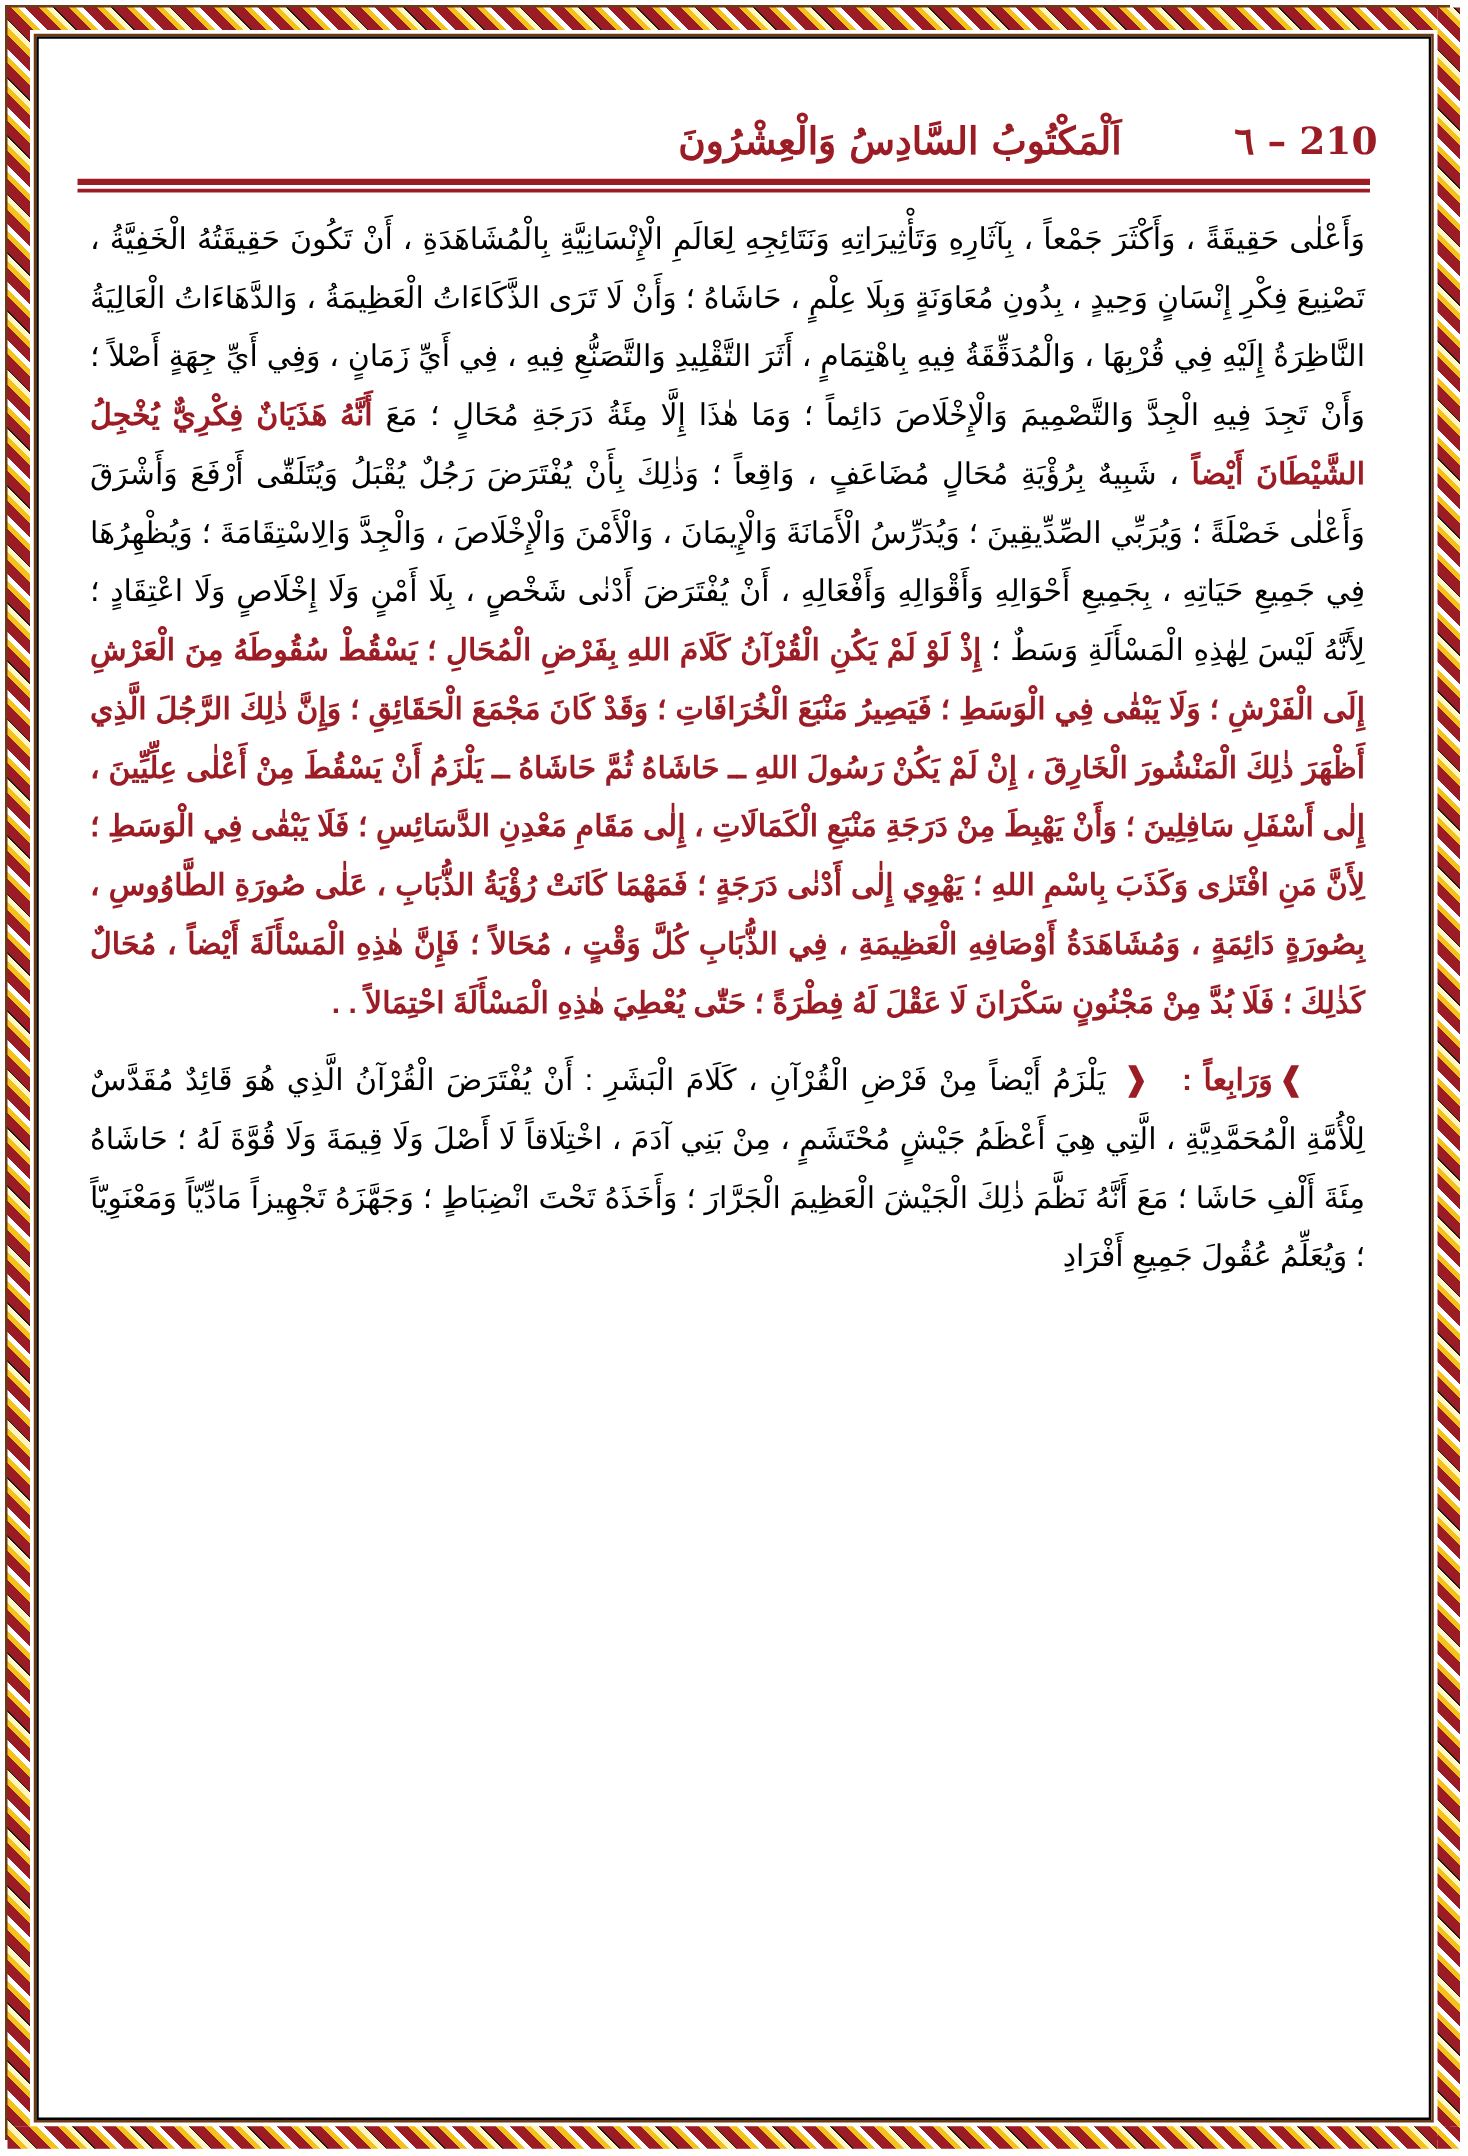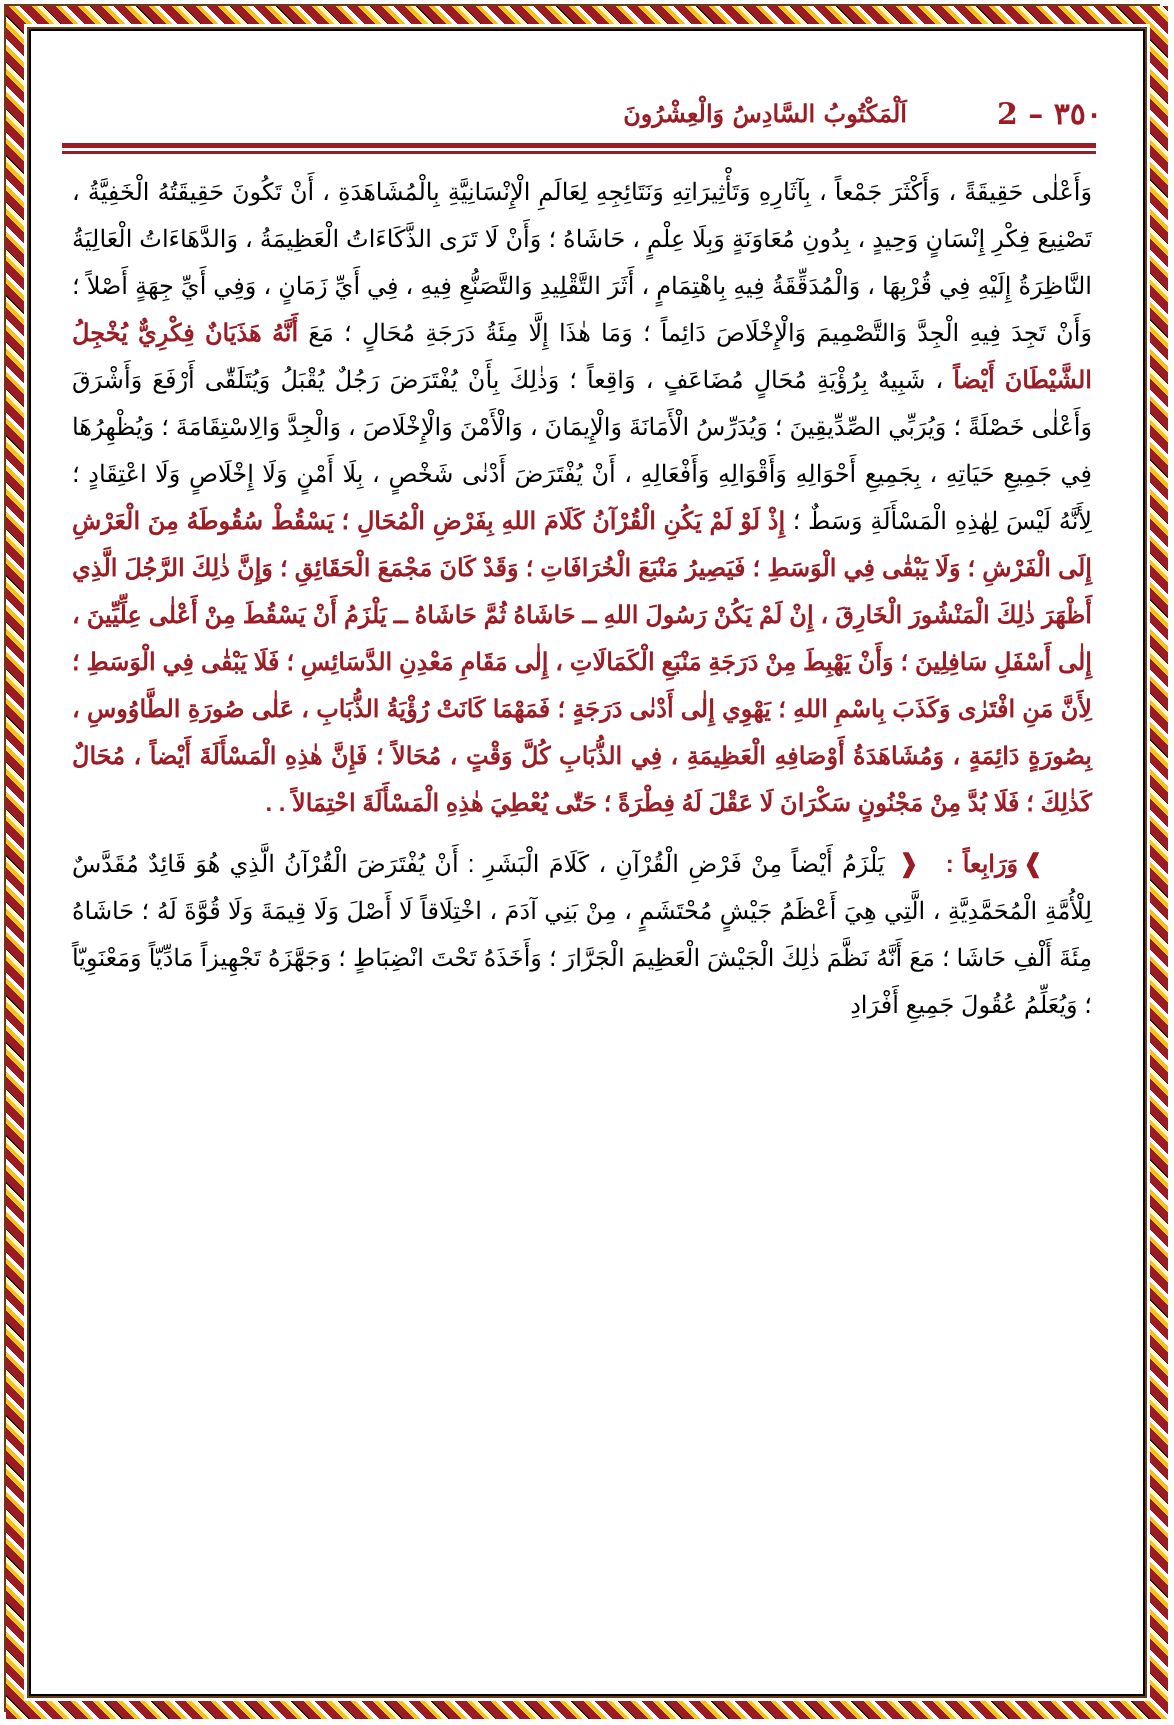--- a/index.html
+++ b/index.html
@@ -36,21 +36,21 @@
     direction:rtl;
     display:flex; align-items:center; justify-content:flex-start;
     color:#9b1c24;
     font-family:"DejaVu Serif", serif;
   }
   .page-number {
     font-size:30px; font-weight:bold; margin-right:10px; margin-left:90px;
     white-space:nowrap;
   }
   .running-title {
-    font-size:24px; font-weight:bold; white-space:nowrap;
+    font-size:30px; font-weight:bold; white-space:nowrap;
   }
   .rule {
     position:absolute; left:62px; right:78px; height:5px; background:#9b1c24;
   }
   .rule.r1 { top:143px; }
   .rule.r2 { top:151px; height:3px; }
 
   
   .content {
     position:absolute; left:72px; right:82px; top:168px;
@@ -70,21 +70,21 @@
   }
 </style>
 </head>
 <body>
 
 <div class="frame"></div>
 <div class="frame-braid"></div>
 <div class="frame-inner"></div>
 
 <div class="header">
-  <span class="page-number">٣٥٠ – 2</span>
+  <span class="page-number">210 – ٦</span>
   <span class="running-title">اَلْمَكْتُوبُ السَّادِسُ وَالْعِشْرُونَ</span>
 </div>
 <div class="rule r1"></div>
 <div class="rule r2"></div>
 
 <div class="content">
   <p>
     <span>وَأَعْلٰى حَقِيقَةً ، وَأَكْثَرَ جَمْعاً ، بِآثَارِهِ وَتَأْثِيرَاتِهِ وَنَتَائِجِهِ لِعَالَمِ الْإِنْسَانِيَّةِ بِالْمُشَاهَدَةِ ، أَنْ تَكُونَ حَقِيقَتُهُ الْخَفِيَّةُ ، تَصْنِيعَ فِكْرِ إِنْسَانٍ وَحِيدٍ ، بِدُونِ مُعَاوَنَةٍ وَبِلَا عِلْمٍ ، حَاشَاهُ ؛ وَأَنْ لَا تَرَى الذَّكَاءَاتُ الْعَظِيمَةُ ، وَالدَّهَاءَاتُ الْعَالِيَةُ النَّاظِرَةُ إِلَيْهِ فِي قُرْبِهَا ، وَالْمُدَقِّقَةُ فِيهِ بِاهْتِمَامٍ ، أَثَرَ التَّقْلِيدِ وَالتَّصَنُّعِ فِيهِ ، فِي أَيِّ زَمَانٍ ، وَفِي أَيِّ جِهَةٍ أَصْلاً ؛ وَأَنْ تَجِدَ فِيهِ الْجِدَّ وَالتَّصْمِيمَ وَالْإِخْلَاصَ دَائِماً ؛ وَمَا هٰذَا إِلَّا مِئَةُ دَرَجَةِ مُحَالٍ ؛ مَعَ </span><span class="hl">أَنَّهُ هَذَيَانٌ فِكْرِيٌّ يُخْجِلُ الشَّيْطَانَ أَيْضاً</span><span> ، شَبِيهٌ بِرُؤْيَةِ مُحَالٍ مُضَاعَفٍ ، وَاقِعاً ؛ وَذٰلِكَ بِأَنْ يُفْتَرَضَ رَجُلٌ يُقْبَلُ وَيُتَلَقّٰى أَرْفَعَ وَأَشْرَقَ وَأَعْلٰى خَصْلَةً ؛ وَيُرَبِّي الصِّدِّيقِينَ ؛ وَيُدَرِّسُ الْأَمَانَةَ وَالْإِيمَانَ ، وَالْأَمْنَ وَالْإِخْلَاصَ ، وَالْجِدَّ وَالِاسْتِقَامَةَ ؛ وَيُظْهِرُهَا فِي جَمِيعِ حَيَاتِهِ ، بِجَمِيعِ أَحْوَالِهِ وَأَقْوَالِهِ وَأَفْعَالِهِ ، أَنْ يُفْتَرَضَ أَدْنٰى شَخْصٍ ، بِلَا أَمْنٍ وَلَا إِخْلَاصٍ وَلَا اعْتِقَادٍ ؛ لِأَنَّهُ لَيْسَ لِهٰذِهِ الْمَسْأَلَةِ وَسَطٌ ؛ </span><span class="hl">إِذْ لَوْ لَمْ يَكُنِ الْقُرْآنُ كَلَامَ اللهِ بِفَرْضِ الْمُحَالِ ؛ يَسْقُطْ سُقُوطَهُ مِنَ الْعَرْشِ إِلَى الْفَرْشِ ؛ وَلَا يَبْقٰى فِي الْوَسَطِ ؛ فَيَصِيرُ مَنْبَعَ الْخُرَافَاتِ ؛ وَقَدْ كَانَ مَجْمَعَ الْحَقَائِقِ ؛ وَإِنَّ ذٰلِكَ الرَّجُلَ الَّذِي أَظْهَرَ ذٰلِكَ الْمَنْشُورَ الْخَارِقَ ، إِنْ لَمْ يَكُنْ رَسُولَ اللهِ ــ حَاشَاهُ ثُمَّ حَاشَاهُ ــ يَلْزَمُ أَنْ يَسْقُطَ مِنْ أَعْلٰى عِلِّيِّينَ ، إِلٰى أَسْفَلِ سَافِلِينَ ؛ وَأَنْ يَهْبِطَ مِنْ دَرَجَةِ مَنْبَعِ الْكَمَالَاتِ ، إِلٰى مَقَامِ مَعْدِنِ الدَّسَائِسِ ؛ فَلَا يَبْقٰى فِي الْوَسَطِ ؛ لِأَنَّ مَنِ افْتَرٰى وَكَذَبَ بِاسْمِ اللهِ ؛ يَهْوِي إِلٰى أَدْنٰى دَرَجَةٍ ؛ فَمَهْمَا كَانَتْ رُؤْيَةُ الذُّبَابِ ، عَلٰى صُورَةِ الطَّاوُوسِ ، بِصُورَةٍ دَائِمَةٍ ، وَمُشَاهَدَةُ أَوْصَافِهِ الْعَظِيمَةِ ، فِي الذُّبَابِ كُلَّ وَقْتٍ ، مُحَالاً ؛ فَإِنَّ هٰذِهِ الْمَسْأَلَةَ أَيْضاً ، مُحَالٌ كَذٰلِكَ ؛ فَلَا بُدَّ مِنْ مَجْنُونٍ سَكْرَانَ لَا عَقْلَ لَهُ فِطْرَةً ؛ حَتّٰى يُعْطِيَ هٰذِهِ الْمَسْأَلَةَ احْتِمَالاً . .</span>
   </p>
   <p class="para2">

